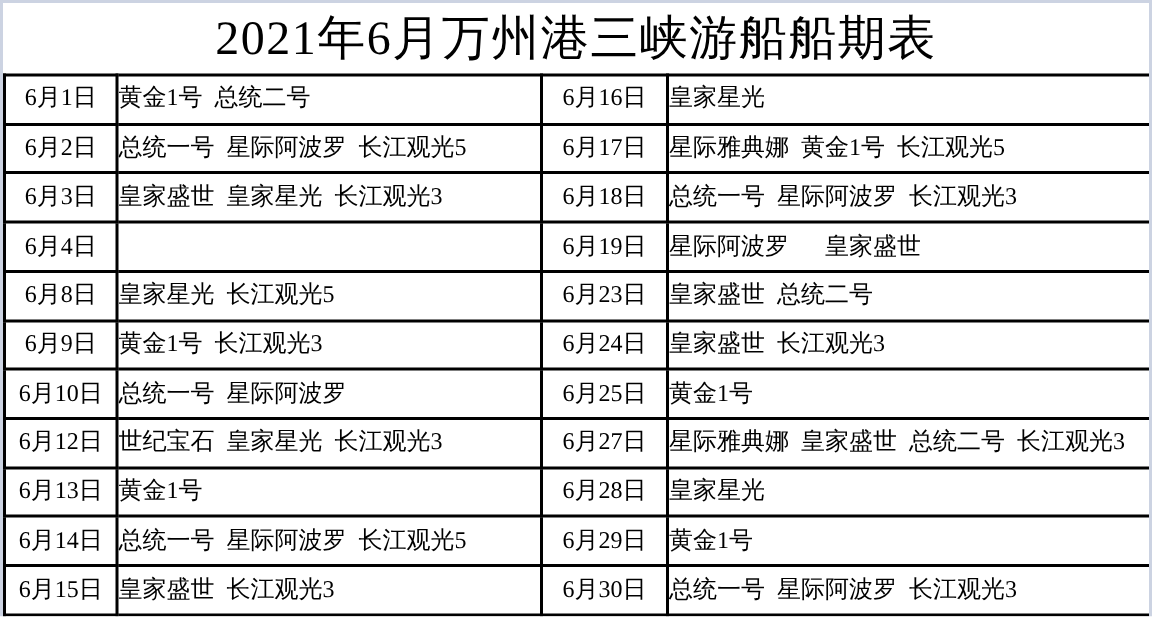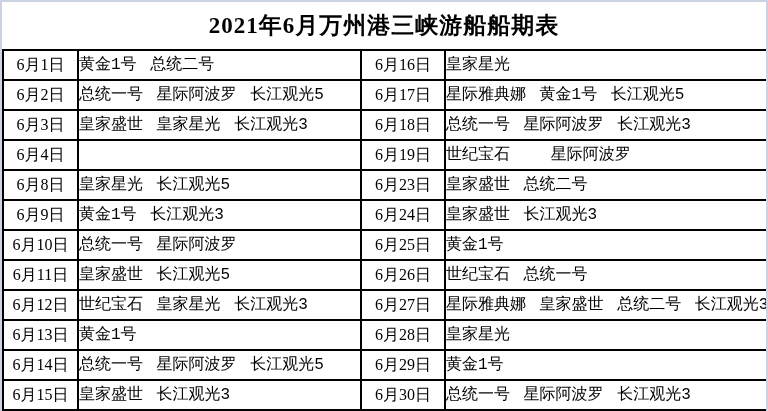--- a/index.html
+++ b/index.html
@@ -21,22 +21,22 @@
     color: #000000;
   }
   .title-bar {
     height: 47px;
     display: flex;
     align-items: center;
     justify-content: center;
   }
   .title-bar h1 {
     margin: 12px;
-    font-size: 23px;
-    font-weight: bold;
+    font-size: 32px;
+    font-weight: normal;
     letter-spacing: 1px;
     white-space: nowrap;
   }
   table.schedule {
     border-collapse: collapse;
     table-layout: fixed;
     width: 764px;
     height: 362px;
     margin-left: 0px;
   }
@@ -50,21 +50,20 @@
   }
   td.date {
     text-align: center;
     white-space: nowrap;
   }
   td.ships {
     text-align: left;
     padding-left: 6px;
     white-space: pre;
     word-spacing: 4px;
-    font-family: Liberation Mono, monospace;
   }
   col.c-date1 { width: 75px; }
   col.c-ships1 { width: 283px; }
   col.c-date2 { width: 84px; }
   col.c-ships2 { width: 322px; }
 </style>
 </head>
 <body>
 
 <div class="page">
@@ -94,45 +93,39 @@
       <tr>
         <td class="date">6月3日</td>
         <td class="ships">皇家盛世 皇家星光 长江观光3</td>
         <td class="date">6月18日</td>
         <td class="ships">总统一号 星际阿波罗 长江观光3</td>
       </tr>
       <tr>
         <td class="date">6月4日</td>
         <td class="ships"></td>
         <td class="date">6月19日</td>
-        <td class="ships">世纪宝石   星际阿波罗</td>
+        <td class="ships">星际阿波罗   皇家盛世</td>
       </tr>
       <tr>
         <td class="date">6月8日</td>
         <td class="ships">皇家星光 长江观光5</td>
         <td class="date">6月23日</td>
         <td class="ships">皇家盛世 总统二号</td>
       </tr>
       <tr>
         <td class="date">6月9日</td>
         <td class="ships">黄金1号 长江观光3</td>
         <td class="date">6月24日</td>
         <td class="ships">皇家盛世 长江观光3</td>
       </tr>
       <tr>
         <td class="date">6月10日</td>
         <td class="ships">总统一号 星际阿波罗</td>
         <td class="date">6月25日</td>
         <td class="ships">黄金1号</td>
-      </tr>
-      <tr>
-        <td class="date">6月11日</td>
-        <td class="ships">皇家盛世 长江观光5</td>
-        <td class="date">6月26日</td>
-        <td class="ships">世纪宝石 总统一号</td>
       </tr>
       <tr>
         <td class="date">6月12日</td>
         <td class="ships">世纪宝石 皇家星光 长江观光3</td>
         <td class="date">6月27日</td>
         <td class="ships">星际雅典娜 皇家盛世 总统二号 长江观光3</td>
       </tr>
       <tr>
         <td class="date">6月13日</td>
         <td class="ships">黄金1号</td>

